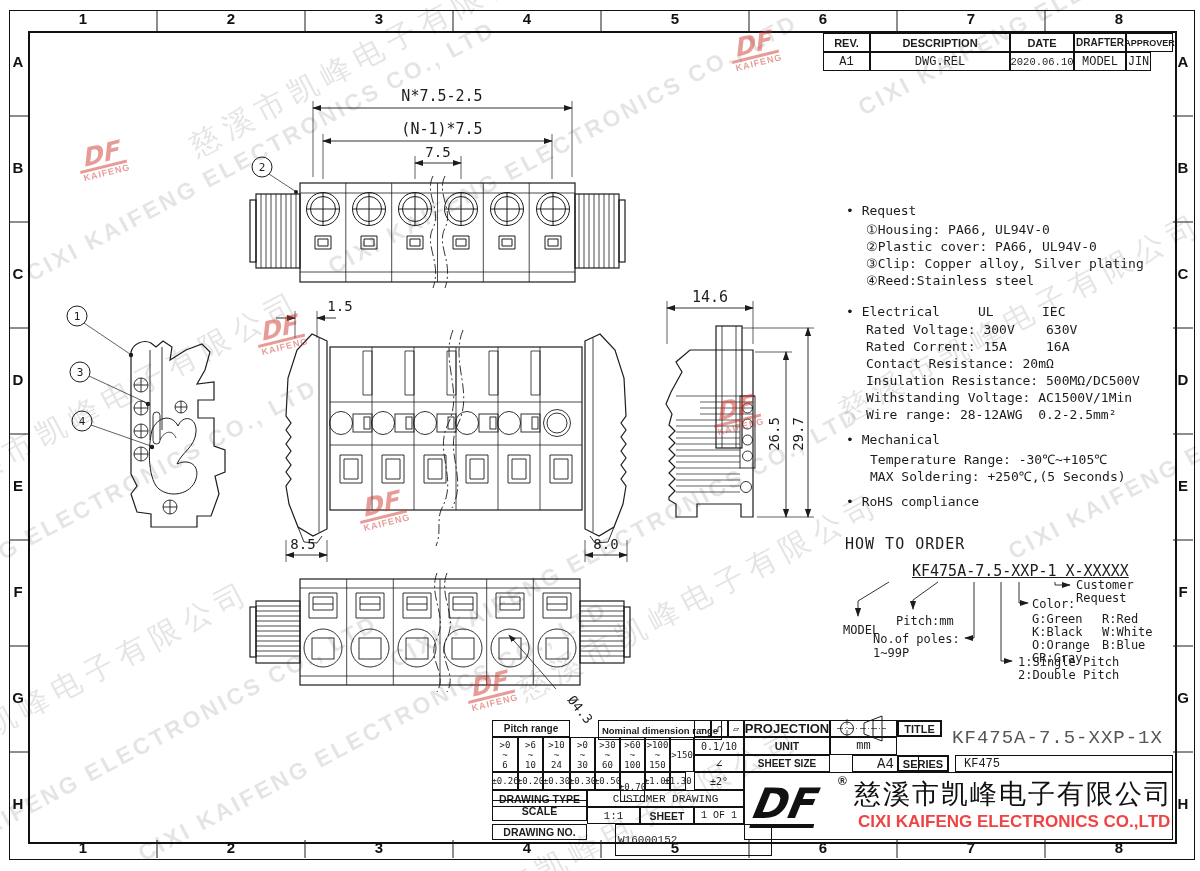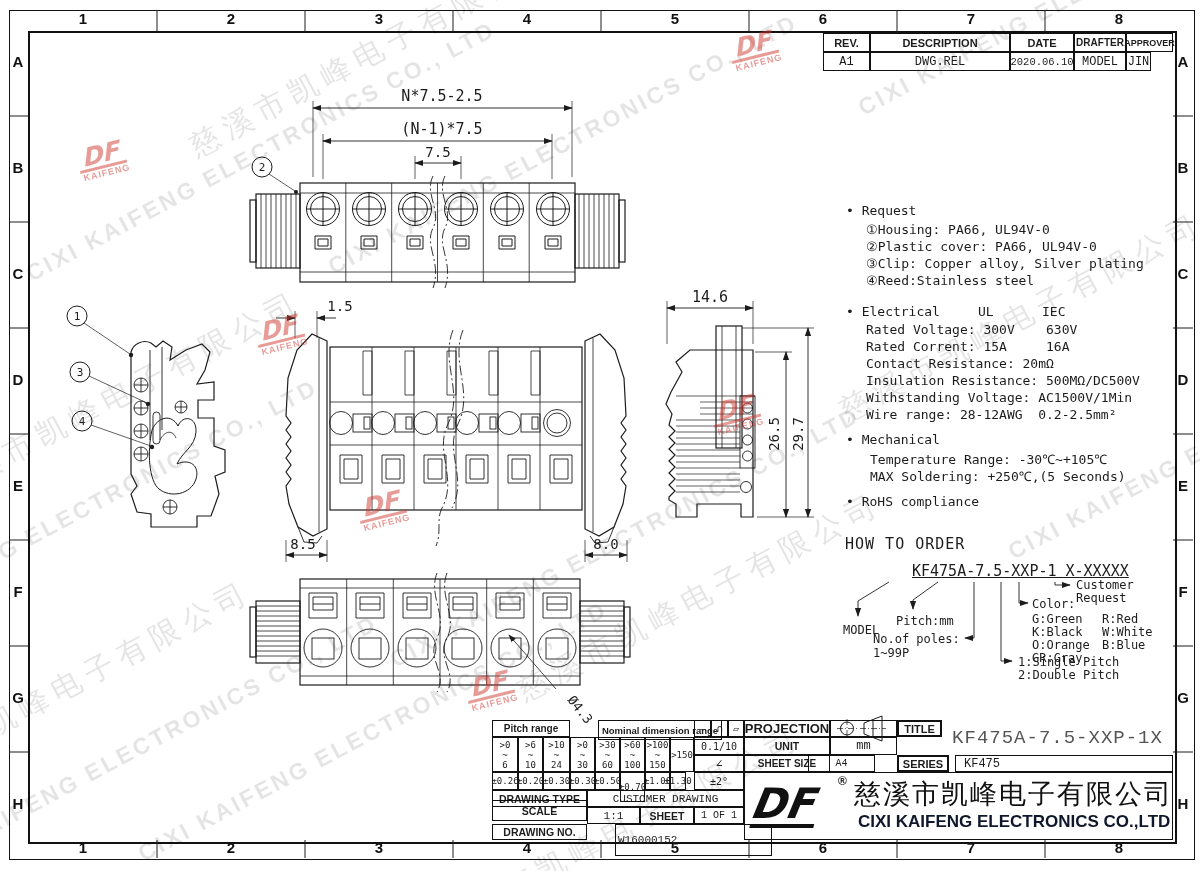--- a/index.html
+++ b/index.html
@@ -436,29 +436,29 @@
     <div class="cell hdr" style="left:492px;top:824px;width:95px;height:16px;font-size:10.5px">DRAWING NO.</div>
     <div class="cell mono" style="left:615px;top:824px;width:157px;height:32px;font-size:11px;justify-content:flex-start;padding-left:2px">W16000152</div>
 
     <div class="cell hdr" style="left:744px;top:720px;width:86px;height:17px;font-size:13px">PROJECTION</div>
     <div class="cell" style="left:830px;top:720px;width:67px;height:17px"></div>
     <div class="cell hdr" style="left:897px;top:720px;width:45px;height:17px;font-size:11px;border-width:2px">TITLE</div>
     <div class="cell mono nob" style="left:942px;top:718px;width:231px;height:39px;font-size:19px;color:#555;letter-spacing:1px">KF475A-7.5-XXP-1X</div>
     <div class="cell hdr" style="left:744px;top:737px;width:86px;height:18px;font-size:10.5px">UNIT</div>
     <div class="cell mono" style="left:830px;top:737px;width:67px;height:18px;font-size:12px">mm</div>
     <div class="cell hdr" style="left:744px;top:755px;width:86px;height:17px;font-size:10px">SHEET SIZE</div>
-    <div class="cell mono" style="left:808px;top:755px;width:67px;height:17px;font-size:10px">A4</div>
+    <div class="cell mono" style="left:852px;top:755px;width:67px;height:17px;font-size:14px">A4</div>
     <div class="cell hdr" style="left:897px;top:755px;width:52px;height:17px;font-size:11px;border-width:2px">SERIES</div>
     <div class="cell mono" style="left:955px;top:755px;width:218px;height:17px;font-size:12px;justify-content:flex-start;padding-left:8px">KF475</div>
 
     <div class="cell" style="left:744px;top:772px;width:429px;height:68px"></div>
     <div class="abs" style="left:754px;top:784px;z-index:4;transform:skewX(-12deg);font:italic 900 42px 'DejaVu Sans',sans-serif;color:#111;line-height:40px;border-bottom:4px solid #111">DF</div>
     <div class="abs" style="left:838px;top:774px;z-index:4;font:700 12px 'Liberation Sans',sans-serif">®</div>
     <div class="abs" style="left:854px;top:776px;z-index:4;font:500 27px 'DejaVu Sans',sans-serif;letter-spacing:2px;color:#111;white-space:nowrap">慈溪市凯峰电子有限公司</div>
-    <div class="abs" style="left:858px;top:812px;z-index:4;font:700 17px 'Liberation Sans',sans-serif;color:#0f172a;white-space:nowrap">CIXI KAIFENG ELECTRONICS CO.,LTD</div>
+    <div class="abs" style="left:858px;top:812px;z-index:4;font:700 17px 'Liberation Sans',sans-serif;color:#ef4444;white-space:nowrap">CIXI KAIFENG ELECTRONICS CO.,LTD</div>
   </div>
 
   <div class="stamp" style="left:80px;top:142px">
       <span class="stamp-df">DF</span>
       <span class="stamp-sub">KAIFENG</span>
     </div>
   <div class="stamp" style="left:258px;top:316px">
       <span class="stamp-df">DF</span>
       <span class="stamp-sub">KAIFENG</span>
     </div>

